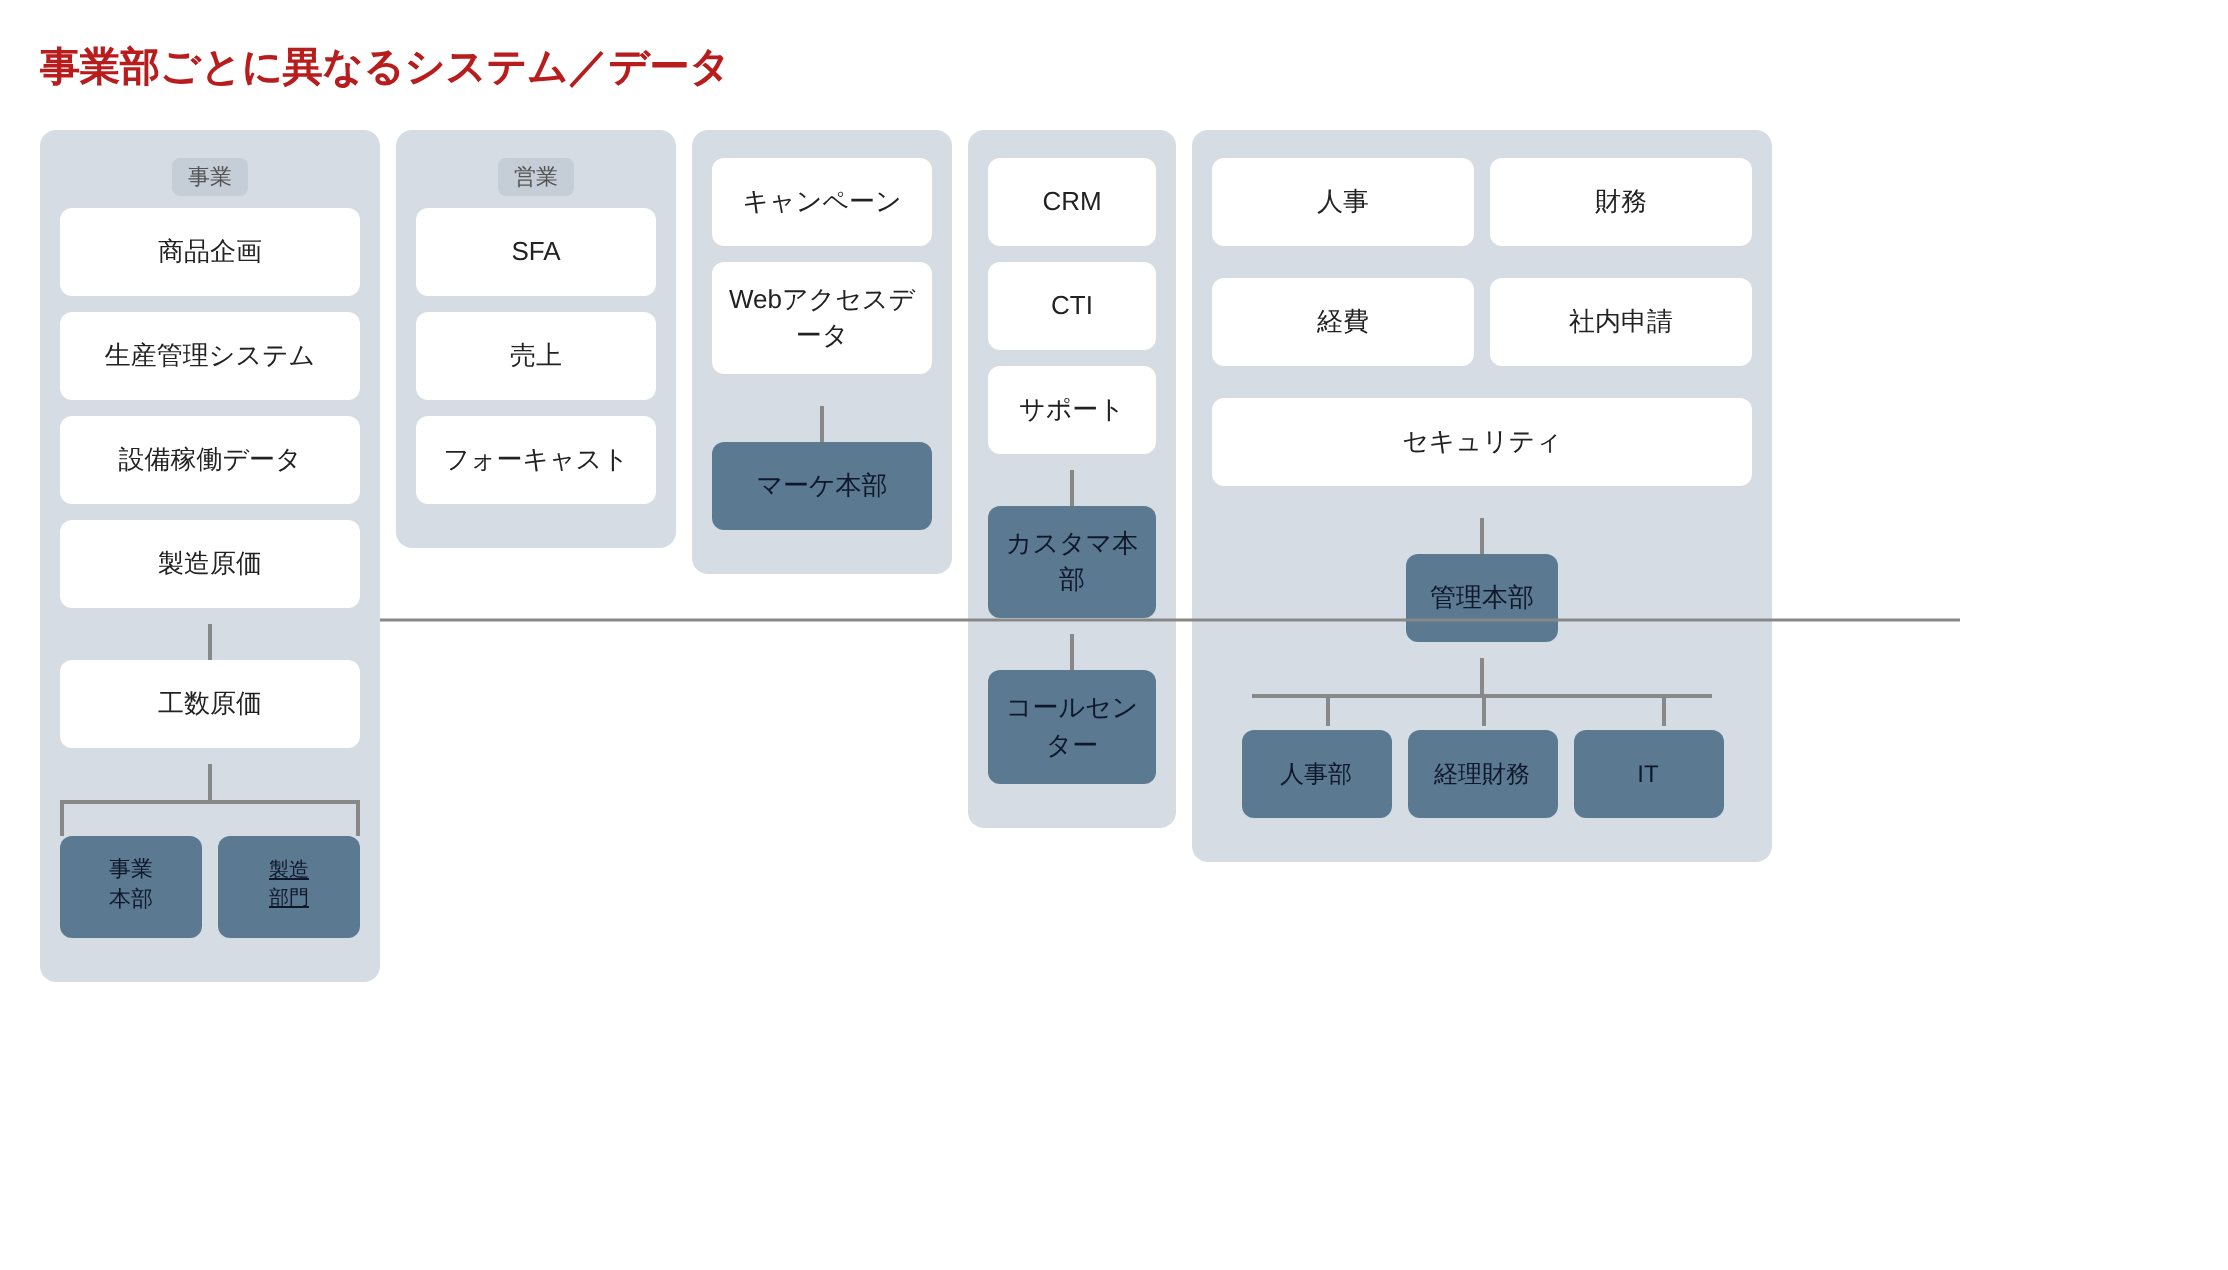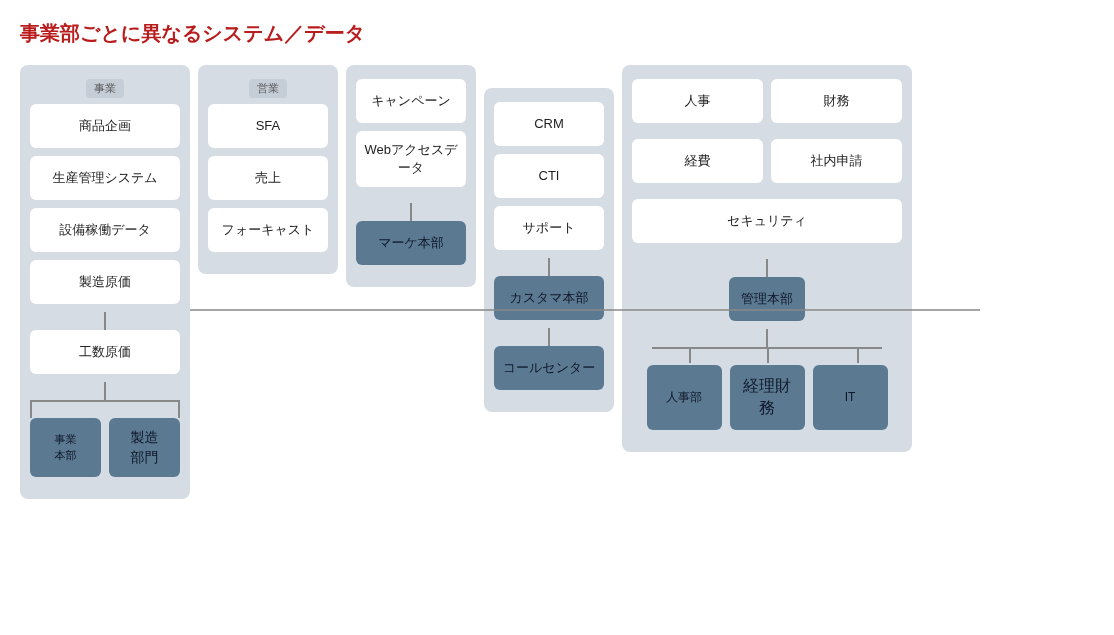--- a/index.html
+++ b/index.html
@@ -21,21 +21,21 @@
       flex-direction: column;
       align-items: center;
       background: #d6dce4;
       border-radius: 8px;
       padding: 14px 10px 14px 10px;
       position: relative;
     }
     .col-jigyou { width: 170px; }
     .col-eigyo { width: 140px; }
     .col-marke { width: 130px; justify-content: space-between; }
-    .col-customer { width: 130px; margin-top: 23px; }
+    .col-customer { width: 104px; }
     .col-kanri { width: 290px; }
 
     .white-box {
       background: #fff;
       border-radius: 6px;
       padding: 10px 8px;
       text-align: center;
       font-size: 13px;
       color: #222;
       margin-bottom: 8px;
@@ -162,21 +162,21 @@
         <div class="v-line"></div>
         <div class="white-box" style="width:100%">工数原価</div>
         <div class="v-line"></div>
         <div style="width:100%; height:2px; background:#888;"></div>
         <div style="display:flex; justify-content:space-between; width:100%;">
           <div style="width:2px; height:16px; background:#888;"></div>
           <div style="width:2px; height:16px; background:#888;"></div>
         </div>
         <div style="display:flex; gap:8px; width:100%;">
           <div class="dark-box" style="flex:1; font-size:11px;">事業<br>本部</div>
-          <div class="dark-box" style="flex:1; font-size:14px;">製造<br>部門</div>
+          <div class="dark-box" style="flex:1; font-size:10px;text-decoration:underline;">製造<br>部門</div>
         </div>
       </div>
     </div>
 
     <div class="column col-eigyo">
       <div class="col-label">営業</div>
       <div class="white-box">SFA</div>
       <div class="white-box">売上</div>
       <div class="white-box">フォーキャスト</div>
     </div>
@@ -222,21 +222,21 @@
         <div class="v-line"></div>
 
         <div style="width:85%; height:2px; background:#888; position:relative;">
           <div style="position:absolute; left:16%; top:0; width:2px; height:16px; background:#888;"></div>
           <div style="position:absolute; left:50%; top:0; width:2px; height:16px; background:#888;"></div>
           <div style="position:absolute; right:10%; top:0; width:2px; height:16px; background:#888;"></div>
         </div>
         <div style="height:16px;"></div>
         <div class="tree-children">
           <div class="dark-box" style="width:75px; font-size:12px;">人事部</div>
-          <div class="dark-box" style="width:75px; font-size:16px;">経理財務</div>
+          <div class="dark-box" style="width:75px; font-size:12px;">経理財務</div>
           <div class="dark-box" style="width:75px; font-size:12px;">IT</div>
         </div>
       </div>
     </div>
 
   </div>
 
   <svg class="svg-overlay" xmlns="http://www.w3.org/2000/svg">
 
     <line x1="170" y1="245" x2="960" y2="245" stroke="#888" stroke-width="1.5" stroke-dasharray="none"></line>

